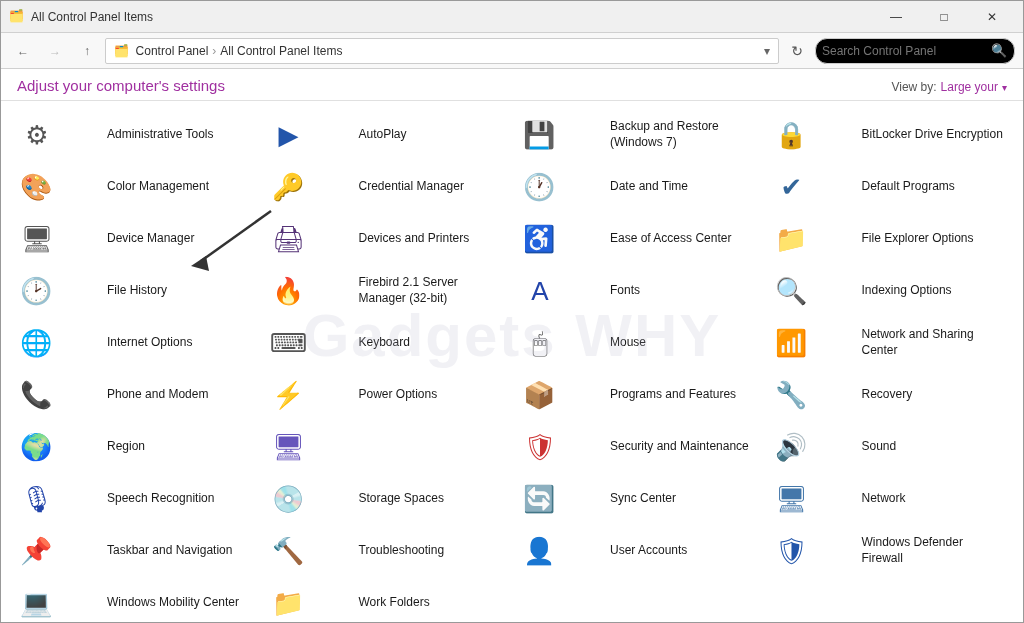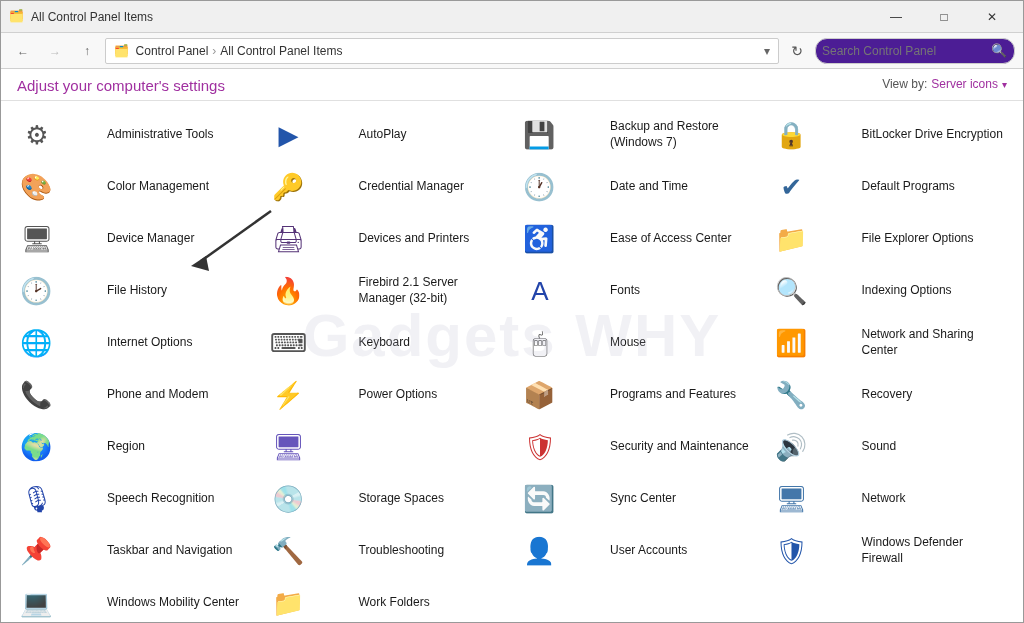--- a/index.html
+++ b/index.html
@@ -101,21 +101,21 @@
       font-size: 14px;
     }
     .search-box {
       width: 200px;
       height: 26px;
       border: 1px solid #ccc;
       border-radius: 12px;
       display: flex;
       align-items: center;
       padding: 0 6px;
-      background: #4c1d95;
+      background: #000000;
       gap: 4px;
     }
     .search-box input {
       border: none;
       outline: none;
       flex: 1;
       font-size: 12px;
       color: #999;
       background: transparent;
     }
@@ -125,21 +125,21 @@
       display: flex;
       flex-direction: column;
       height: calc(623px - 68px);
       overflow: hidden;
     }
 
     
     .content-header {
       padding: 8px 16px 6px 16px;
       display: flex;
-      align-items: flex-start;
+      align-items: flex-end;
       justify-content: space-between;
       border-bottom: 1px solid #e0e0e0;
     }
     .adjust-text {
       color: #a030a0;
       font-size: 15px;
       font-weight: 400;
     }
     .view-by {
       display: flex;
@@ -249,21 +249,21 @@
     <span style="color:#888; font-size:13px;">🔍</span>
   </div>
 </div>
 
 <div class="main">
 
   <div class="content-header">
     <span class="adjust-text">Adjust your computer's settings</span>
     <div class="view-by">
       <span class="view-by-label">View by:</span>
-      <span class="view-by-value">Server icons</span>
+      <span class="view-by-value">Large your</span>
       <span class="view-by-caret">▾</span>
     </div>
   </div>
 
   <div class="items-wrapper" style="position:relative; flex:1; overflow:hidden;">
 
     <div class="watermark">Gadgets WHY</div>
 
     <svg class="arrow-annotation" width="120" height="80" viewBox="0 0 120 80">
       <line x1="110" y1="10" x2="40" y2="60" stroke="#333" stroke-width="2.5"></line>

